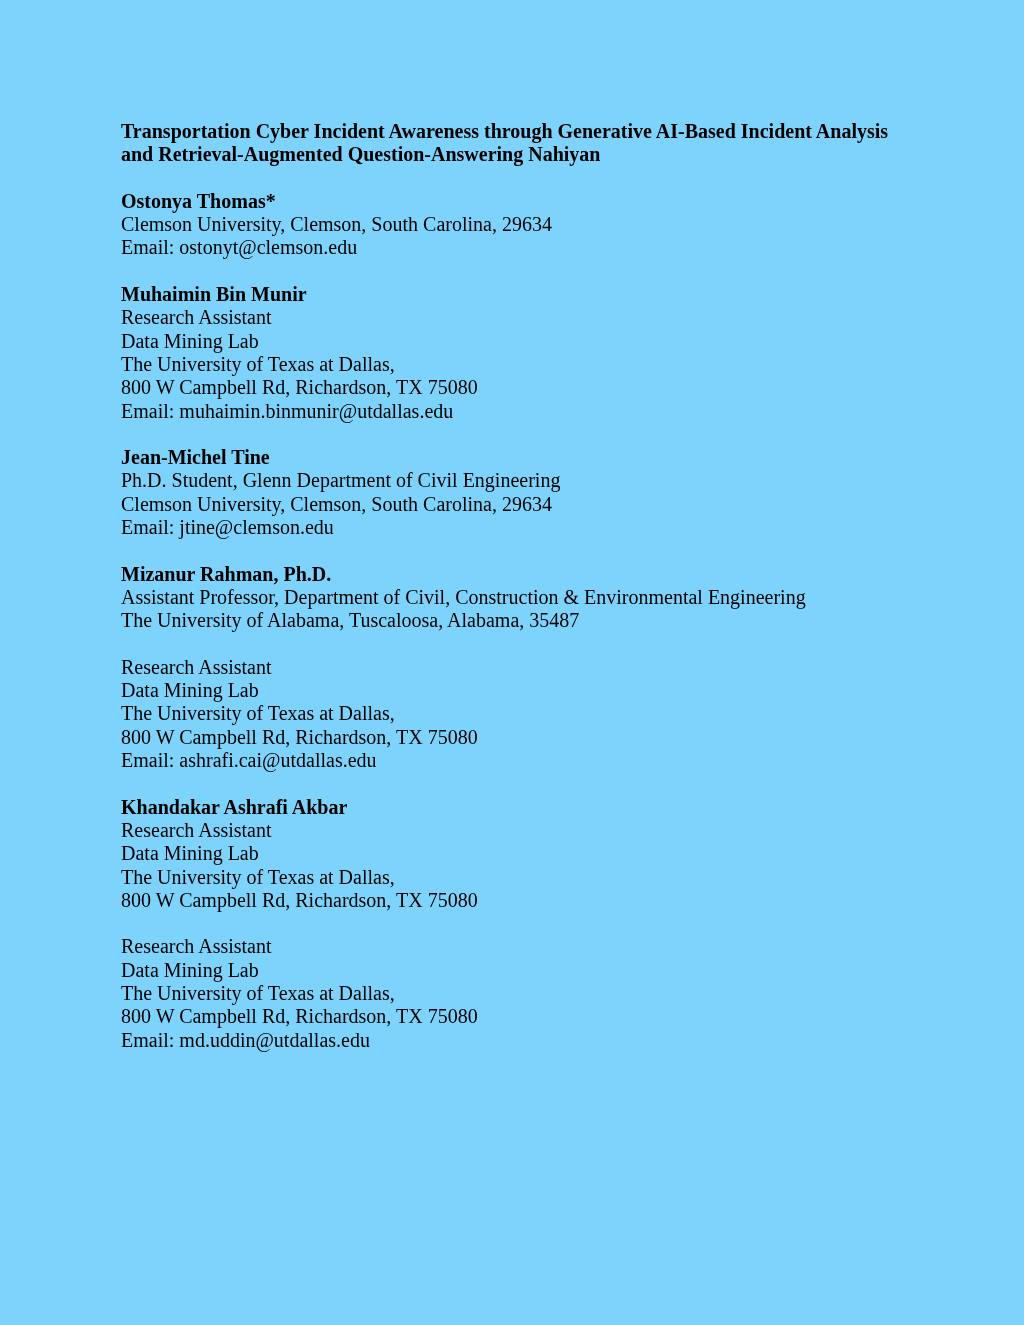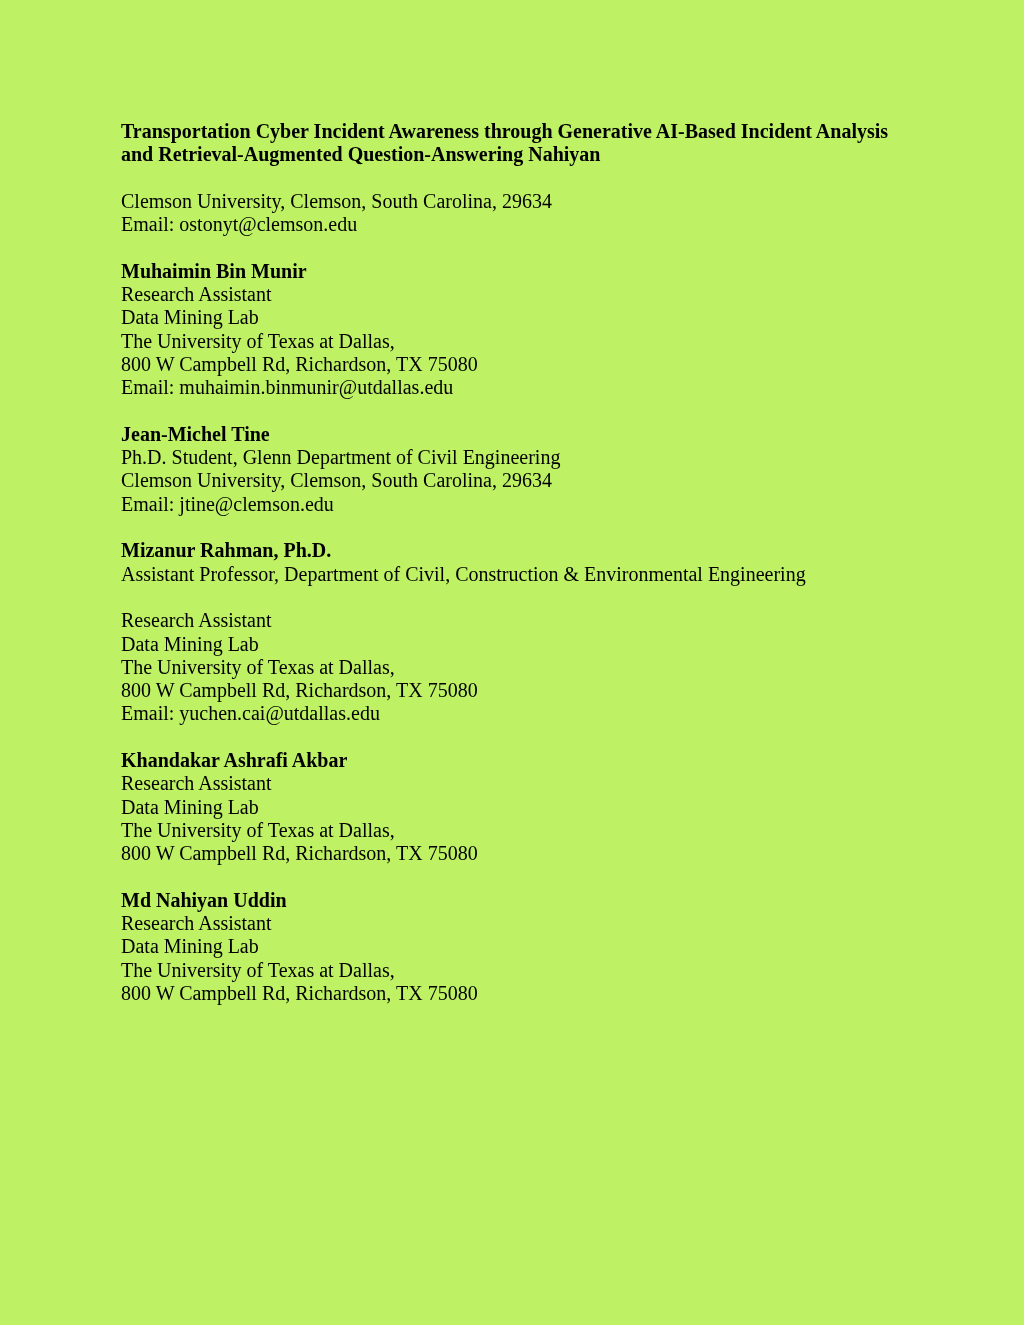--- a/index.html
+++ b/index.html
@@ -4,21 +4,21 @@
 <style>
   html, body {
     margin: 0;
     padding: 0;
     background: #ffffff;
   }
   .document {
     position: relative;
     width: 1024px;
     height: 1325px;
-    background: #bef264;
+    background: #7dd3fc;
     overflow: hidden;
   }
   .content {
     box-sizing: border-box;
     padding: 120px 100px 0 121px;
     font-family: "Liberation Serif", "DejaVu Serif", serif;
     font-size: 20px;
     line-height: 23.3px;
     color: #000000;
   }
@@ -46,20 +46,21 @@
 
 <div class="document">
   <div class="content">
 
     <h1 class="title">
       <span class="line">Transportation Cyber Incident Awareness through Generative AI-Based Incident Analysis</span>
       <span class="line">and Retrieval-Augmented Question-Answering Nahiyan</span>
     </h1>
 
     <div class="block">
+      <div class="name">Ostonya Thomas*</div>
       <div class="line">Clemson University, Clemson, South Carolina, 29634</div>
       <div class="line">Email: ostonyt@clemson.edu</div>
     </div>
 
     <div class="block">
       <div class="name">Muhaimin Bin Munir</div>
       <div class="line">Research Assistant</div>
       <div class="line">Data Mining Lab</div>
       <div class="line">The University of Texas at Dallas,</div>
       <div class="line">800 W Campbell Rd, Richardson, TX 75080</div>
@@ -69,40 +70,41 @@
     <div class="block">
       <div class="name">Jean-Michel Tine</div>
       <div class="line">Ph.D. Student, Glenn Department of Civil Engineering</div>
       <div class="line">Clemson University, Clemson, South Carolina, 29634</div>
       <div class="line">Email: jtine@clemson.edu</div>
     </div>
 
     <div class="block">
       <div class="name">Mizanur Rahman, Ph.D.</div>
       <div class="line">Assistant Professor, Department of Civil, Construction &amp; Environmental Engineering</div>
+      <div class="line">The University of Alabama, Tuscaloosa, Alabama, 35487</div>
     </div>
 
     <div class="block">
       <div class="line">Research Assistant</div>
       <div class="line">Data Mining Lab</div>
       <div class="line">The University of Texas at Dallas,</div>
       <div class="line">800 W Campbell Rd, Richardson, TX 75080</div>
-      <div class="line">Email: yuchen.cai@utdallas.edu</div>
+      <div class="line">Email: ashrafi.cai@utdallas.edu</div>
     </div>
 
     <div class="block">
       <div class="name">Khandakar Ashrafi Akbar</div>
       <div class="line">Research Assistant</div>
       <div class="line">Data Mining Lab</div>
       <div class="line">The University of Texas at Dallas,</div>
       <div class="line">800 W Campbell Rd, Richardson, TX 75080</div>
     </div>
 
     <div class="block">
-      <div class="name">Md Nahiyan Uddin</div>
       <div class="line">Research Assistant</div>
       <div class="line">Data Mining Lab</div>
       <div class="line">The University of Texas at Dallas,</div>
       <div class="line">800 W Campbell Rd, Richardson, TX 75080</div>
+      <div class="line">Email: md.uddin@utdallas.edu</div>
     </div>
 
   </div>
 </div>
 
 </body></html>

